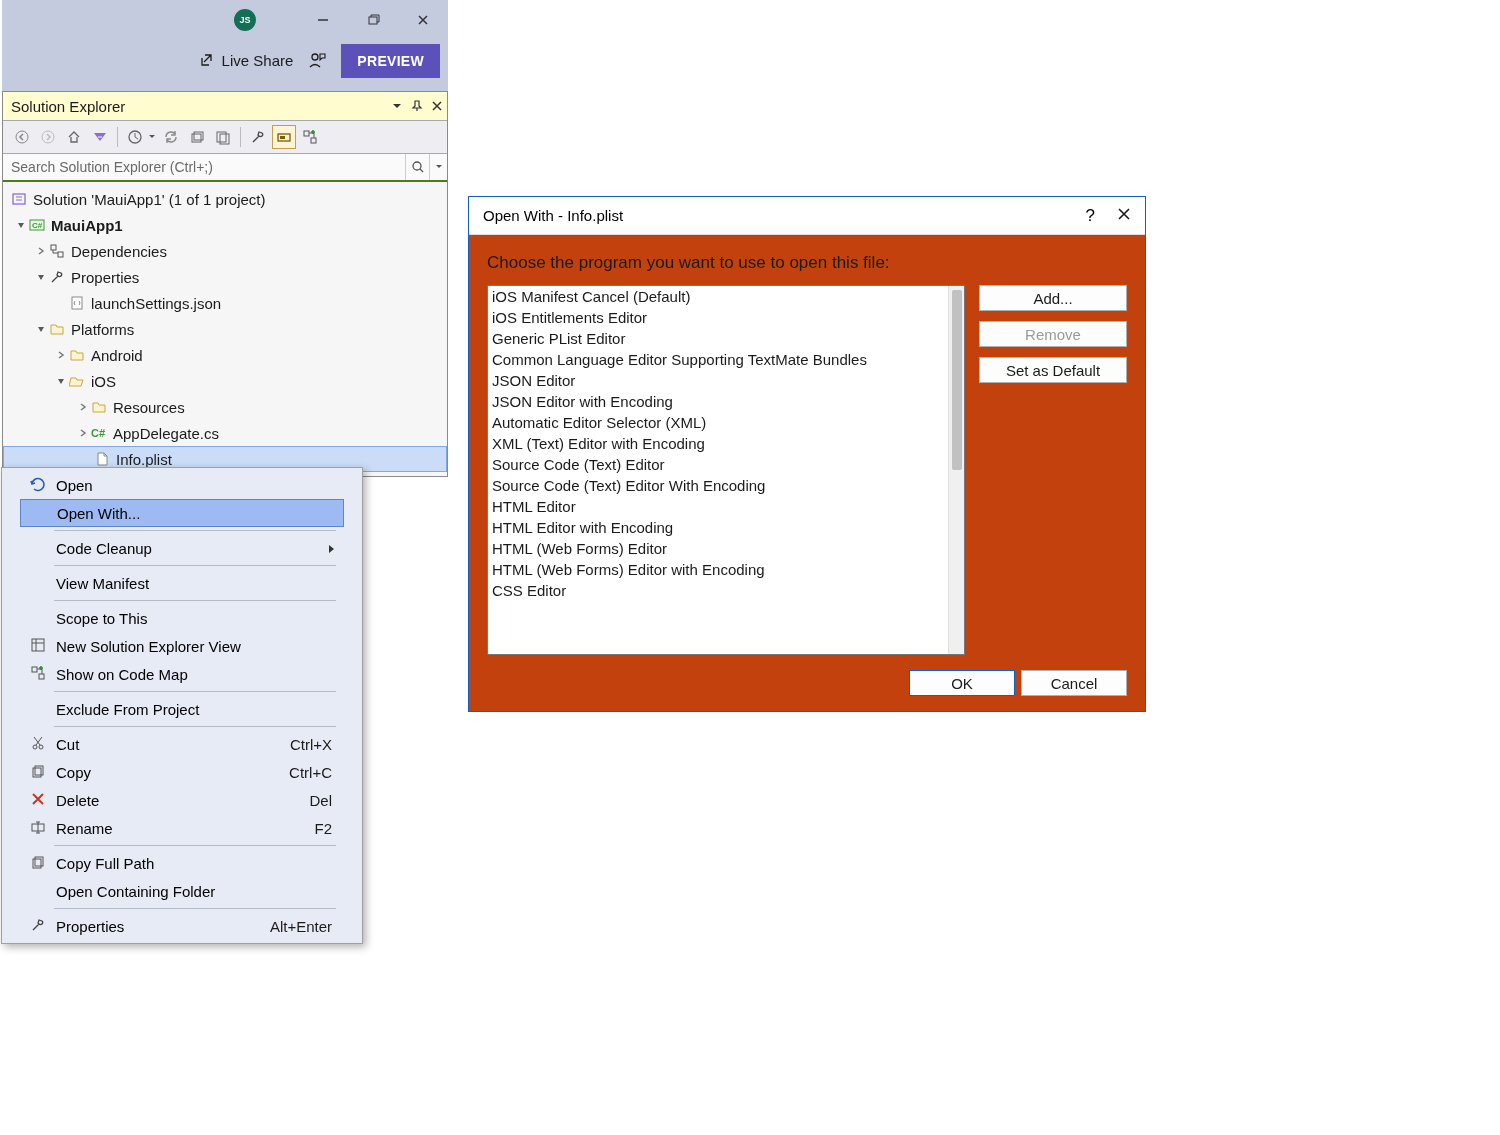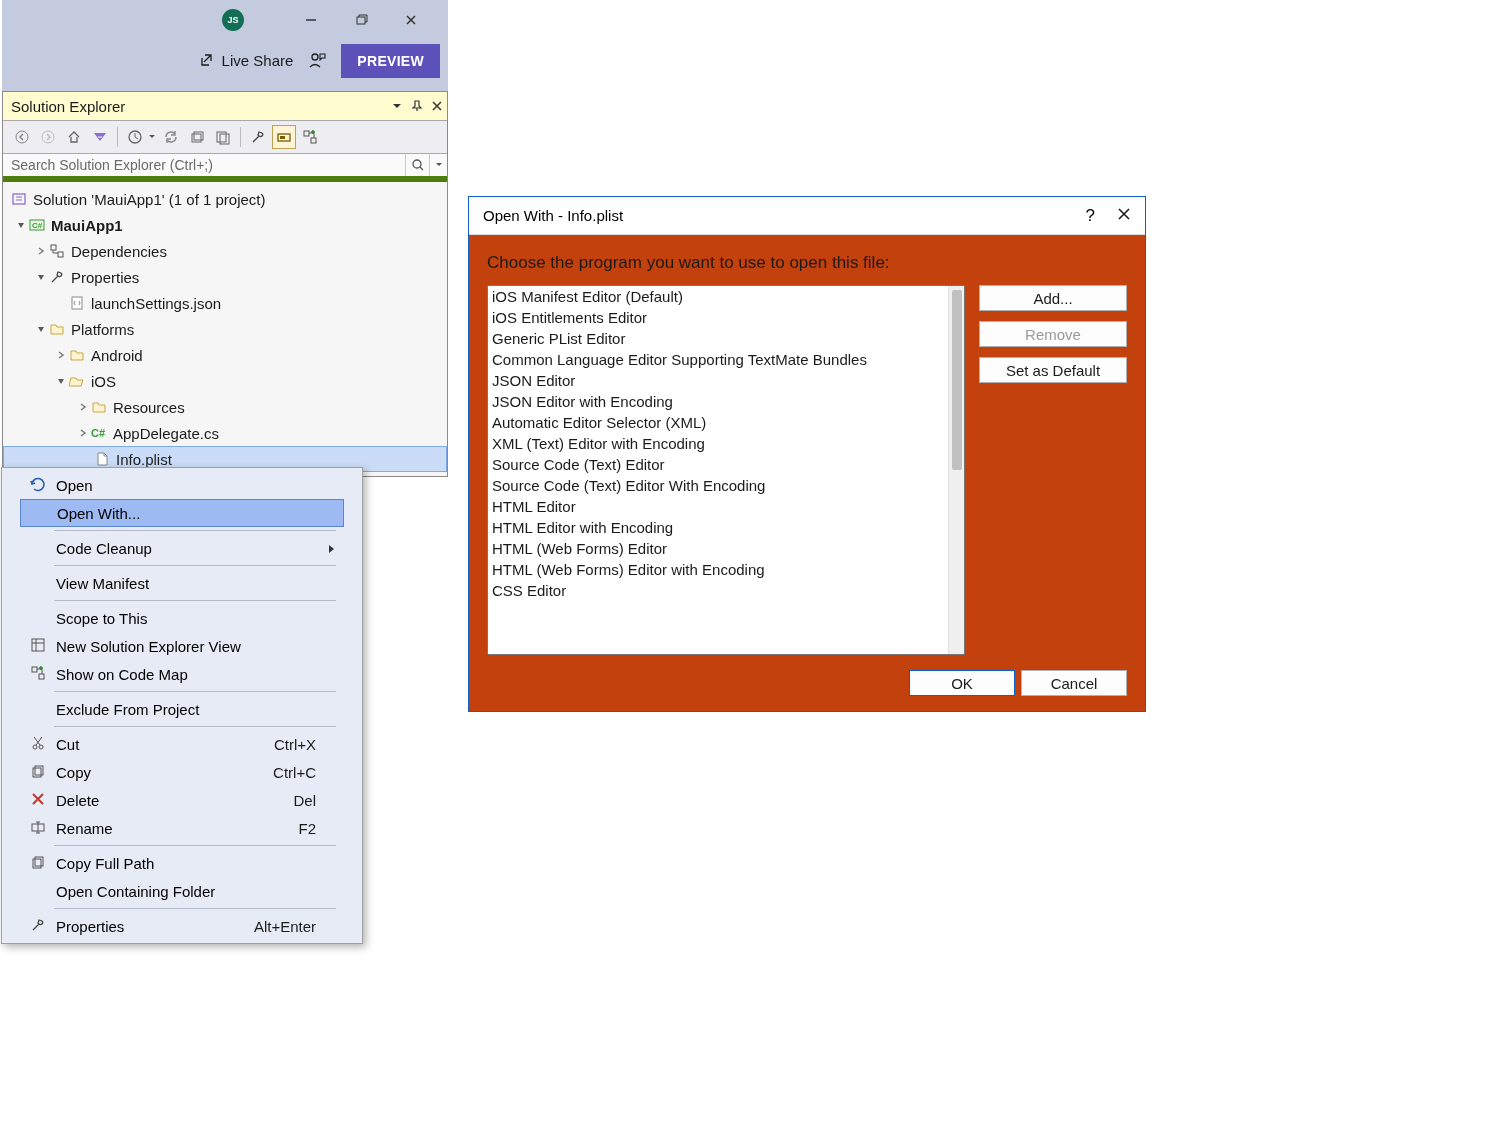--- a/index.html
+++ b/index.html
@@ -17,21 +17,21 @@
     left: 2px; top: 0;
     width: 446px;
     background: #c4cbde;
   }
   .vs-titlebar {
     height: 40px;
     background: #c4cbde;
     display: flex;
     align-items: center;
     justify-content: flex-end;
-    padding-right: 12px;
+    padding-right: 0;
   }
   .avatar {
     width: 22px; height: 22px;
     border-radius: 50%;
     background: #126e54;
     color: #fff;
     font-size: 9px; font-weight: 600;
     display: flex; align-items: center; justify-content: center;
     margin-right: 42px;
   }
@@ -86,21 +86,21 @@
   .tb-btn {
     width: 24px; height: 24px;
     display: flex; align-items:center; justify-content:center;
     margin: 0 1px;
     color: #444;
   }
   .tb-sep { width:1px; height: 20px; background: #bbb; margin: 0 4px; }
   .tb-btn.active { border: 1px solid #c0a050; background: #fff4d6; }
   .se-search {
     height: 28px;
-    border-bottom: 6px solid #4d7c0f;
+    border-bottom: 2px solid #4d7c0f;
     display: flex; align-items: center;
     background: #fafafa;
   }
   .se-search input {
     flex: 1; border: none; outline: none;
     padding-left: 8px; font-size: 14px;
     background: transparent; color: #6a6a6a;
     font-style: normal;
   }
   .se-search input::placeholder { color: #6a6a6a; }
@@ -139,21 +139,21 @@
   .ctx-row {
     height: 28px; display: flex; align-items: center;
     padding-left: 4px;
   }
   .ctx-row.highlight {
     background: #9ebaf3;
     border: 1px solid #5a85cf;
   }
   .ctx-iconcell { width: 28px; display:flex; align-items:center; justify-content:center; }
   .ctx-label { flex: 1; margin-left: 4px; }
-  .ctx-shortcut { color: #1b1b1b; margin-right: 28px; }
+  .ctx-shortcut { color: #1b1b1b; margin-right: 12px; }
   .ctx-sub { margin-left: auto; margin-right: 8px; }
   .ctx-sep { height: 1px; background: #b5bac7; margin: 3px 8px 3px 34px; }
 
   
   .dialog {
     position: absolute;
     left: 468px; top: 196px;
     width: 678px; height: 516px;
     background: #c2410c;
     border: 1px solid #125fc4;
@@ -604,21 +604,21 @@
     <span class="help">?</span>
     <span class="close"><svg width="14" height="14">
           <path d="M2 2 L12 12 M12 2 L2 12" stroke="#1b1b1b" stroke-width="1.6"></path>
         </svg></span>
   </div>
   <div class="dlg-body">
     <div class="dlg-instr">Choose the program you want to use to open this file:</div>
     <div class="dlg-main">
       <div class="dlg-list">
         <div class="dlg-list-inner" id="dlg-list-inner">
-            <div class="dlg-list-item">iOS Manifest Editor (Default)</div>
+            <div class="dlg-list-item">iOS Manifest Cancel (Default)</div>
             <div class="dlg-list-item">iOS Entitlements Editor</div>
             <div class="dlg-list-item">Generic PList Editor</div>
             <div class="dlg-list-item">Common Language Editor Supporting TextMate Bundles</div>
             <div class="dlg-list-item">JSON Editor</div>
             <div class="dlg-list-item">JSON Editor with Encoding</div>
             <div class="dlg-list-item">Automatic Editor Selector (XML)</div>
             <div class="dlg-list-item">XML (Text) Editor with Encoding</div>
             <div class="dlg-list-item">Source Code (Text) Editor</div>
             <div class="dlg-list-item">Source Code (Text) Editor With Encoding</div>
             <div class="dlg-list-item">HTML Editor</div>

